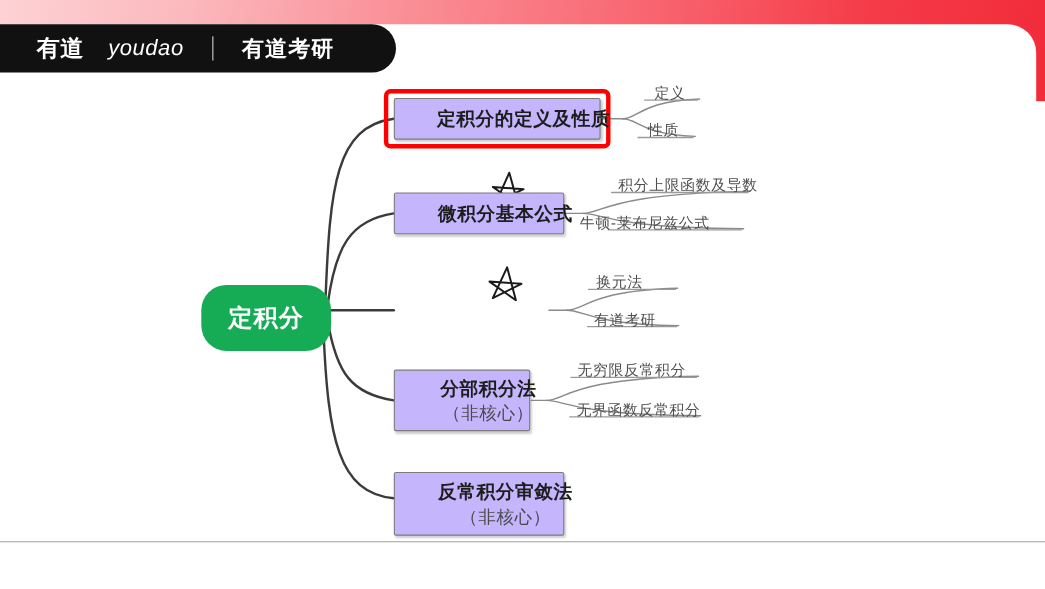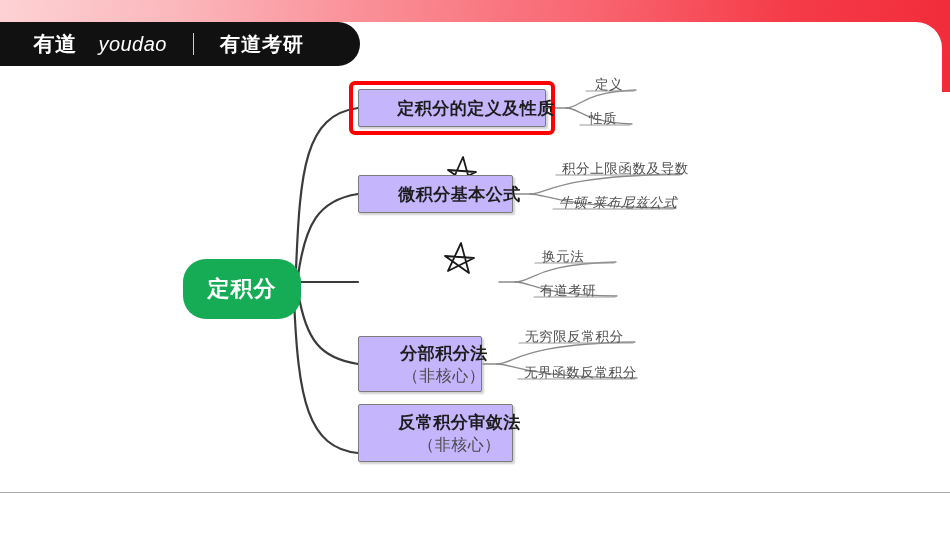--- a/index.html
+++ b/index.html
@@ -150,21 +150,21 @@
     font-family: "DejaVu Sans", sans-serif;
     white-space: nowrap;
     margin-top: 1px;
   }
 
   
   #branch-1 { left: 358px; top: 89px;  width: 188px; height: 38px; }
   #branch-2 { left: 358px; top: 175px; width: 155px; height: 38px; }
   #branch-3 { left: 358px; top: 263px; width: 140px; height: 38px; }
   #branch-4 { left: 358px; top: 336px; width: 124px; height: 56px; }
-  #branch-5 { left: 358px; top: 404px; width: 155px; height: 58px; }
+  #branch-5 { left: 358px; top: 429px; width: 155px; height: 58px; }
 
   
   .highlight-rect {
     position: absolute;
     left: 349px;
     top: 81px;
     width: 206px;
     height: 54px;
     border: 4px solid #ff0000;
     border-radius: 6px;
@@ -287,21 +287,21 @@
 
   <div class="branch-box" id="branch-5">
     <span class="branch-title">反常积分审敛法</span>
     <span class="branch-sub">（非核心）</span>
   </div>
 
   <div class="leaf" style="left:595px; top:76px;">定义</div>
   <div class="leaf" style="left:589px; top:110px;">性质</div>
 
   <div class="leaf" style="left:562px; top:160px;">积分上限函数及导数</div>
-  <div class="leaf" style="left:559px; top:194px;font-style:italic;">牛顿-莱布尼兹公式</div>
+  <div class="leaf" style="left:527px; top:194px;">牛顿-莱布尼兹公式</div>
 
   <div class="leaf" style="left:542px; top:248px;">换元法</div>
   <div class="leaf" style="left:540px; top:282px;">有道考研</div>
 
   <div class="leaf" style="left:525px; top:328px;">无穷限反常积分</div>
   <div class="leaf" style="left:524px; top:364px;">无界函数反常积分</div>
 
   <div class="footer-rule"></div>
 
 </div>

